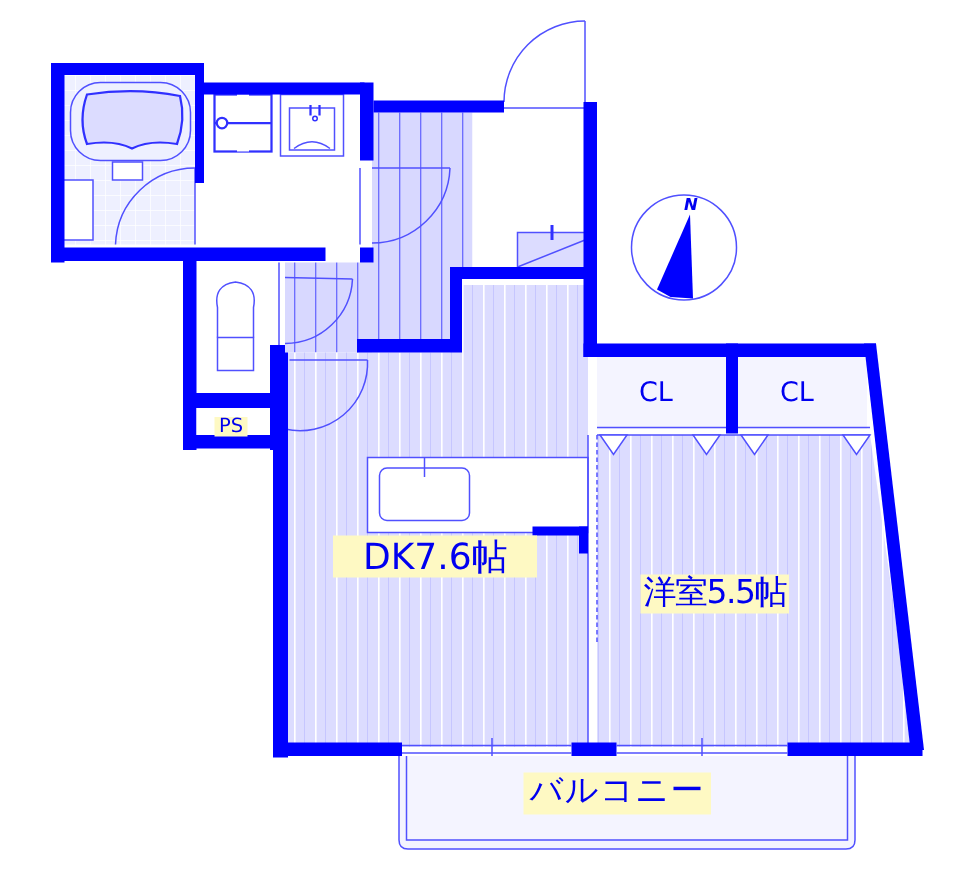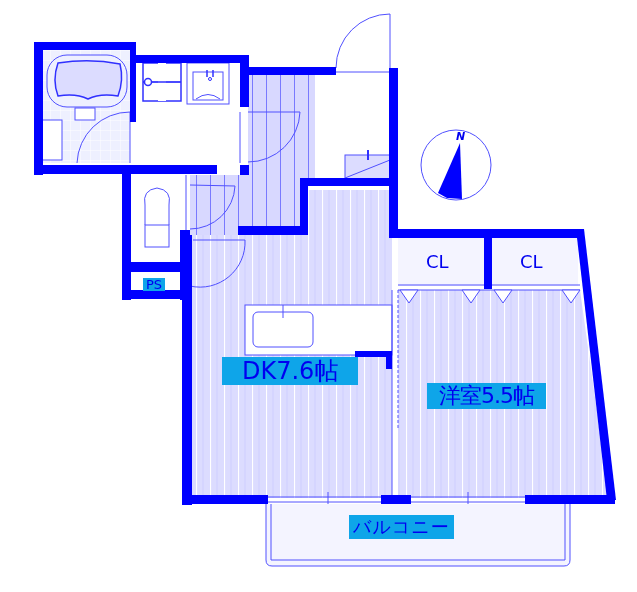--- a/index.html
+++ b/index.html
@@ -1,31 +1,31 @@
 <!DOCTYPE html>
 <html><head>
   <meta charset="utf-8">
   <style>
     html, body { margin: 0; padding: 0; background: #ffffff; }
     body { width: 637px; height: 592px; position: relative; overflow: hidden; }
     #plan { position: absolute; left: 0; top: 0; width: 637px; height: 592px; }
     .label {
       position: absolute;
-      background: #0ea5e9;
+      background: #fef9c3;
       color: #0000f0;
       font-family: "DejaVu Sans", sans-serif;
       white-space: nowrap;
       line-height: 1;
     }
     .lbl-dk { left: 222px; top: 357px; font-size: 24px; padding: 2px 20px; }
-    .lbl-yo { left: 427px; top: 383px; font-size: 22px; padding: 2px 12px; letter-spacing: -1px; }
+    .lbl-yo { left: 427px; top: 383px; font-size: 22px; padding: 2px 2px; letter-spacing: -1px; }
     .lbl-cl1 { left: 423px; top: 252px; font-size: 18px; padding: 1px 3px; background: transparent; }
     .lbl-cl2 { left: 517px; top: 252px; font-size: 18px; padding: 1px 3px; background: transparent; }
     .lbl-ps { left: 143px; top: 278px; font-size: 13px; padding: 0 3px; }
-    .lbl-bal { left: 349px; top: 515px; font-size: 18px; padding: 3px 4px; letter-spacing: 1px; }
+    .lbl-bal { left: 349px; top: 515px; font-size: 22px; padding: 3px 4px; letter-spacing: 1px; font-family: Liberation Mono, monospace; }
     .lbl-n { left: 456px; top: 131px; font-size: 11px; font-weight: bold; font-style: italic; background: transparent; }
   </style>
 </head>
 <body>
 
 <svg id="plan" viewBox="0 0 637 592" xmlns="http://www.w3.org/2000/svg">
   <defs>
     <pattern id="wood" patternUnits="userSpaceOnUse" width="14" height="10">
       <rect width="14" height="10" fill="#dcdcff"></rect>
       <line x1="0.5" y1="0" x2="0.5" y2="10" stroke="#ffffff" stroke-width="1.2"></line>

